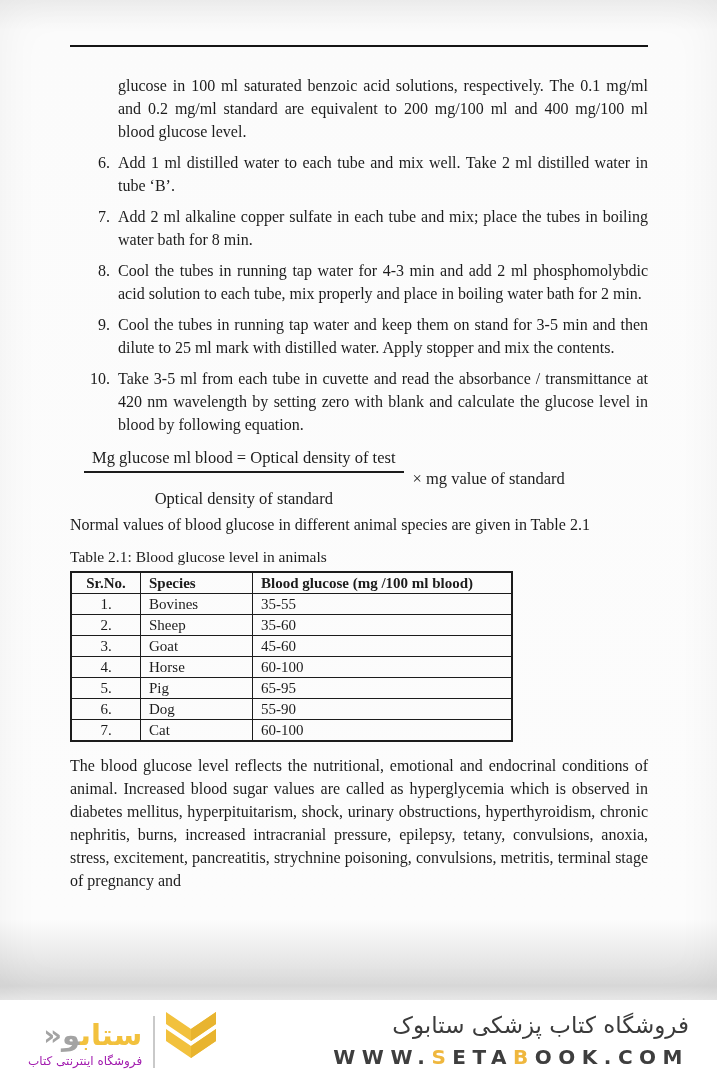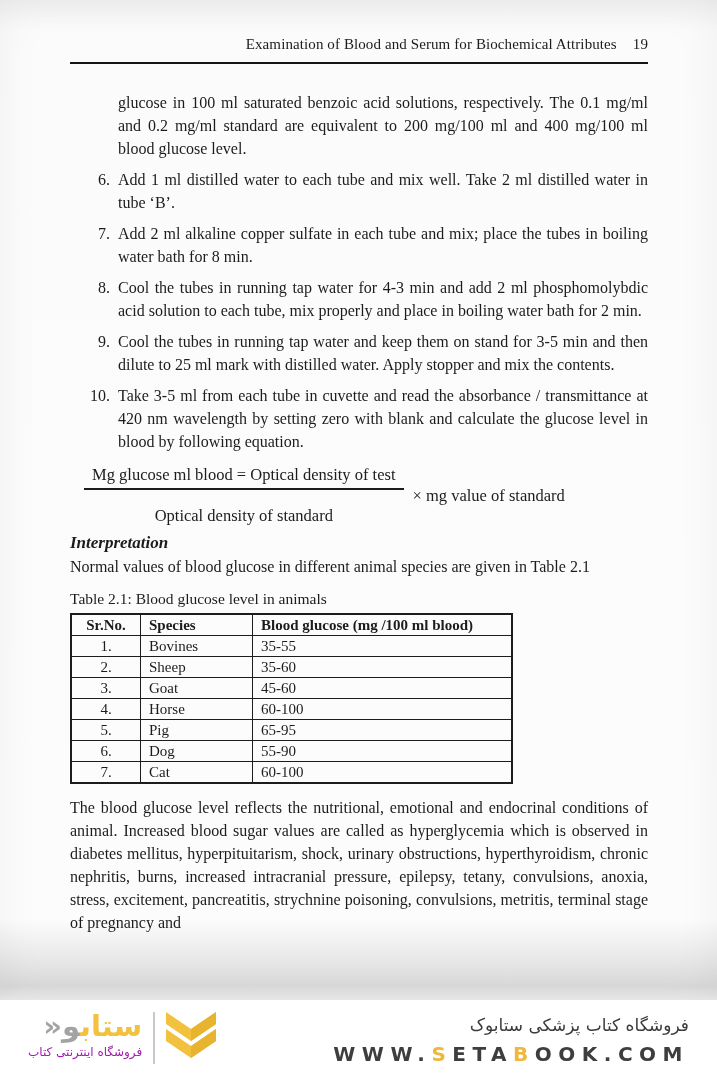--- a/index.html
+++ b/index.html
@@ -36,46 +36,42 @@
   table.datatable th,table.datatable td{border:1px solid #1c1c1c;padding:1px 8px;}
   th.c1,td.c1{width:52px;text-align:center;}
   th.c2,td.c2{width:95px;text-align:left;}
   th.c3,td.c3{text-align:left;}
   table.datatable th{font-weight:bold;}
   .closing{margin-top:12px;}
   
   .footer{position:absolute;left:0;top:1000px;width:717px;height:80px;background:#ffffff;
           display:flex;align-items:center;justify-content:space-between;
           padding:0 28px;box-sizing:border-box;font-family:"DejaVu Sans", sans-serif;}
-  .logo{display:flex;align-items:flex-start;gap:11px;}
+  .logo{display:flex;align-items:flex-end;gap:11px;}
   .wm-col{display:flex;flex-direction:column;align-items:flex-end;}
   .wordmark{font-size:29px;font-weight:bold;line-height:1;direction:rtl;white-space:nowrap;}
   .wm-yellow{color:#F2C13D;}
   .wm-gray{color:#A3A3A3;}
   .kaf{color:#A3A3A3;font-weight:bold;}
   .logo-sub{font-size:12px;color:#a21caf;margin-top:4px;letter-spacing:.3px;}
   .logo-divider{width:1.5px;height:52px;background:#c9c9c9;}
   .chev-icon{display:block;}
   .foot-right{text-align:right;}
-  .store-fa{font-size:17px;color:#3b3b3b;direction:rtl;}
+  .store-fa{font-size:23px;color:#3b3b3b;direction:rtl;}
   .website{margin-top:7px;font-size:20px;font-weight:bold;letter-spacing:6.5px;color:#3e3e3e;
            white-space:nowrap;}
   .web-yellow{color:#EFB73E;}
 </style>
 </head>
 <body>
 
 <div class="canvas">
   <div class="scan">
     <div class="content">
 
-      <div class="page-header">
-        <span>Examination of Blood and Serum for Biochemical Attributes</span>
-        <span>19</span>
-      </div>
       <div class="rule"></div>
 
       <p class="bodytext intro">glucose in 100 ml saturated benzoic acid solutions, respectively. The 0.1 mg/ml and 0.2 mg/ml standard are equivalent to 200 mg/100 ml and 400 mg/100 ml blood glucose level.</p>
 
       <div>
         <div class="list-item">
           <div class="li-num">6.</div>
           <div class="li-text bodytext">Add 1 ml distilled water to each tube and mix well. Take 2 ml distilled water in tube ‘B’.</div>
         </div>
         <div class="list-item">
@@ -97,21 +93,20 @@
       </div>
 
       <div class="equation">
         <div class="frac">
           <div class="num">Mg glucose ml blood = Optical density of test</div>
           <div class="den">Optical density of standard</div>
         </div>
         <div class="mult">× mg value of standard</div>
       </div>
 
-      <div class="interp-head">Interpretation</div>
       <p class="bodytext interp-text">Normal values of blood glucose in different animal species are given in Table 2.1</p>
 
       <div class="tbl-caption">
         <b>Table 2.1:</b>
         <span>Blood glucose level in animals</span>
       </div>
 
       <table class="datatable">
         <tbody>
             <tr>

